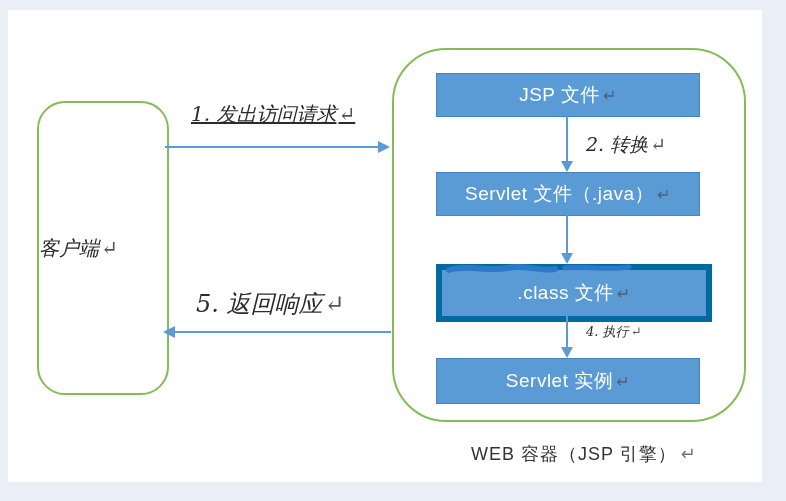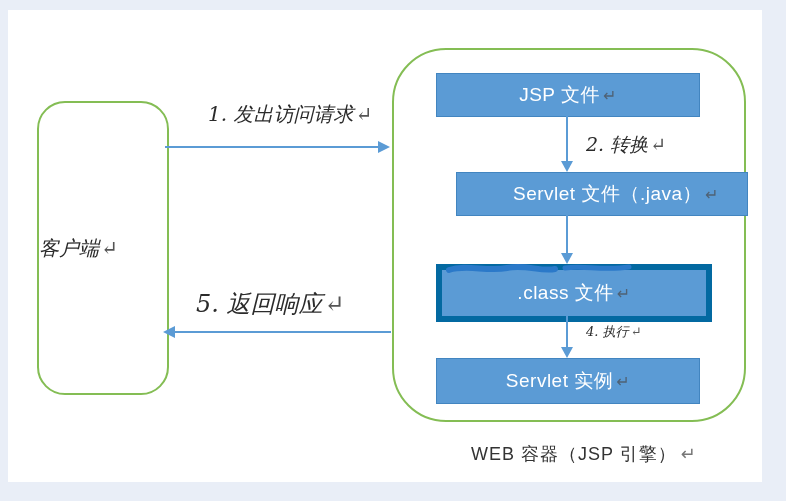--- a/index.html
+++ b/index.html
@@ -25,33 +25,33 @@
     border:2px solid #84bd54;border-radius:54px;background:#ffffff;
   }
 
   
   .pbox{
     position:absolute;background:#5b9bd5;border:1px solid #4285c0;
     display:flex;align-items:center;justify-content:center;
     color:#ffffff;font-size:19px;letter-spacing:.5px;
   }
   .pbox-1{left:436px;top:73px;width:262px;height:42px;}
-  .pbox-2{left:456px;top:172px;width:262px;height:42px;padding-left:28px;}
+  .pbox-2{left:436px;top:172px;width:262px;height:42px;}
   .pbox-3{left:436px;top:264px;width:264px;height:46px;border:6px solid #0369a1;}
   .pbox-4{left:436px;top:358px;width:262px;height:44px;}
 
   .scribble{position:absolute;left:445px;top:261px;pointer-events:none;}
 
   
   .hand{
     position:absolute;color:#2b2b2b;
     font-family:"DejaVu Serif", serif;font-style:italic;
     white-space:nowrap;
   }
-  .lab-1{left:208px;top:101px;font-size:20px;}
+  .lab-1{left:191px;top:101px;font-size:20px;text-decoration:underline;}
   .lab-5{left:196px;top:288px;font-size:24px;}
   .lab-2{left:586px;top:132px;font-size:19px;}
   .lab-3{left:586px;top:227px;font-size:19px;}
   .lab-4{left:586px;top:323px;font-size:13px;}
 
   
   .ret{font-style:normal;}
   .hand .ret{color:#555;padding-left:2px;}
   .pbox .ret{color:#4f6275;padding-left:3px;font-size:16px;}
   .caption .ret{color:#777;padding-left:4px;}

